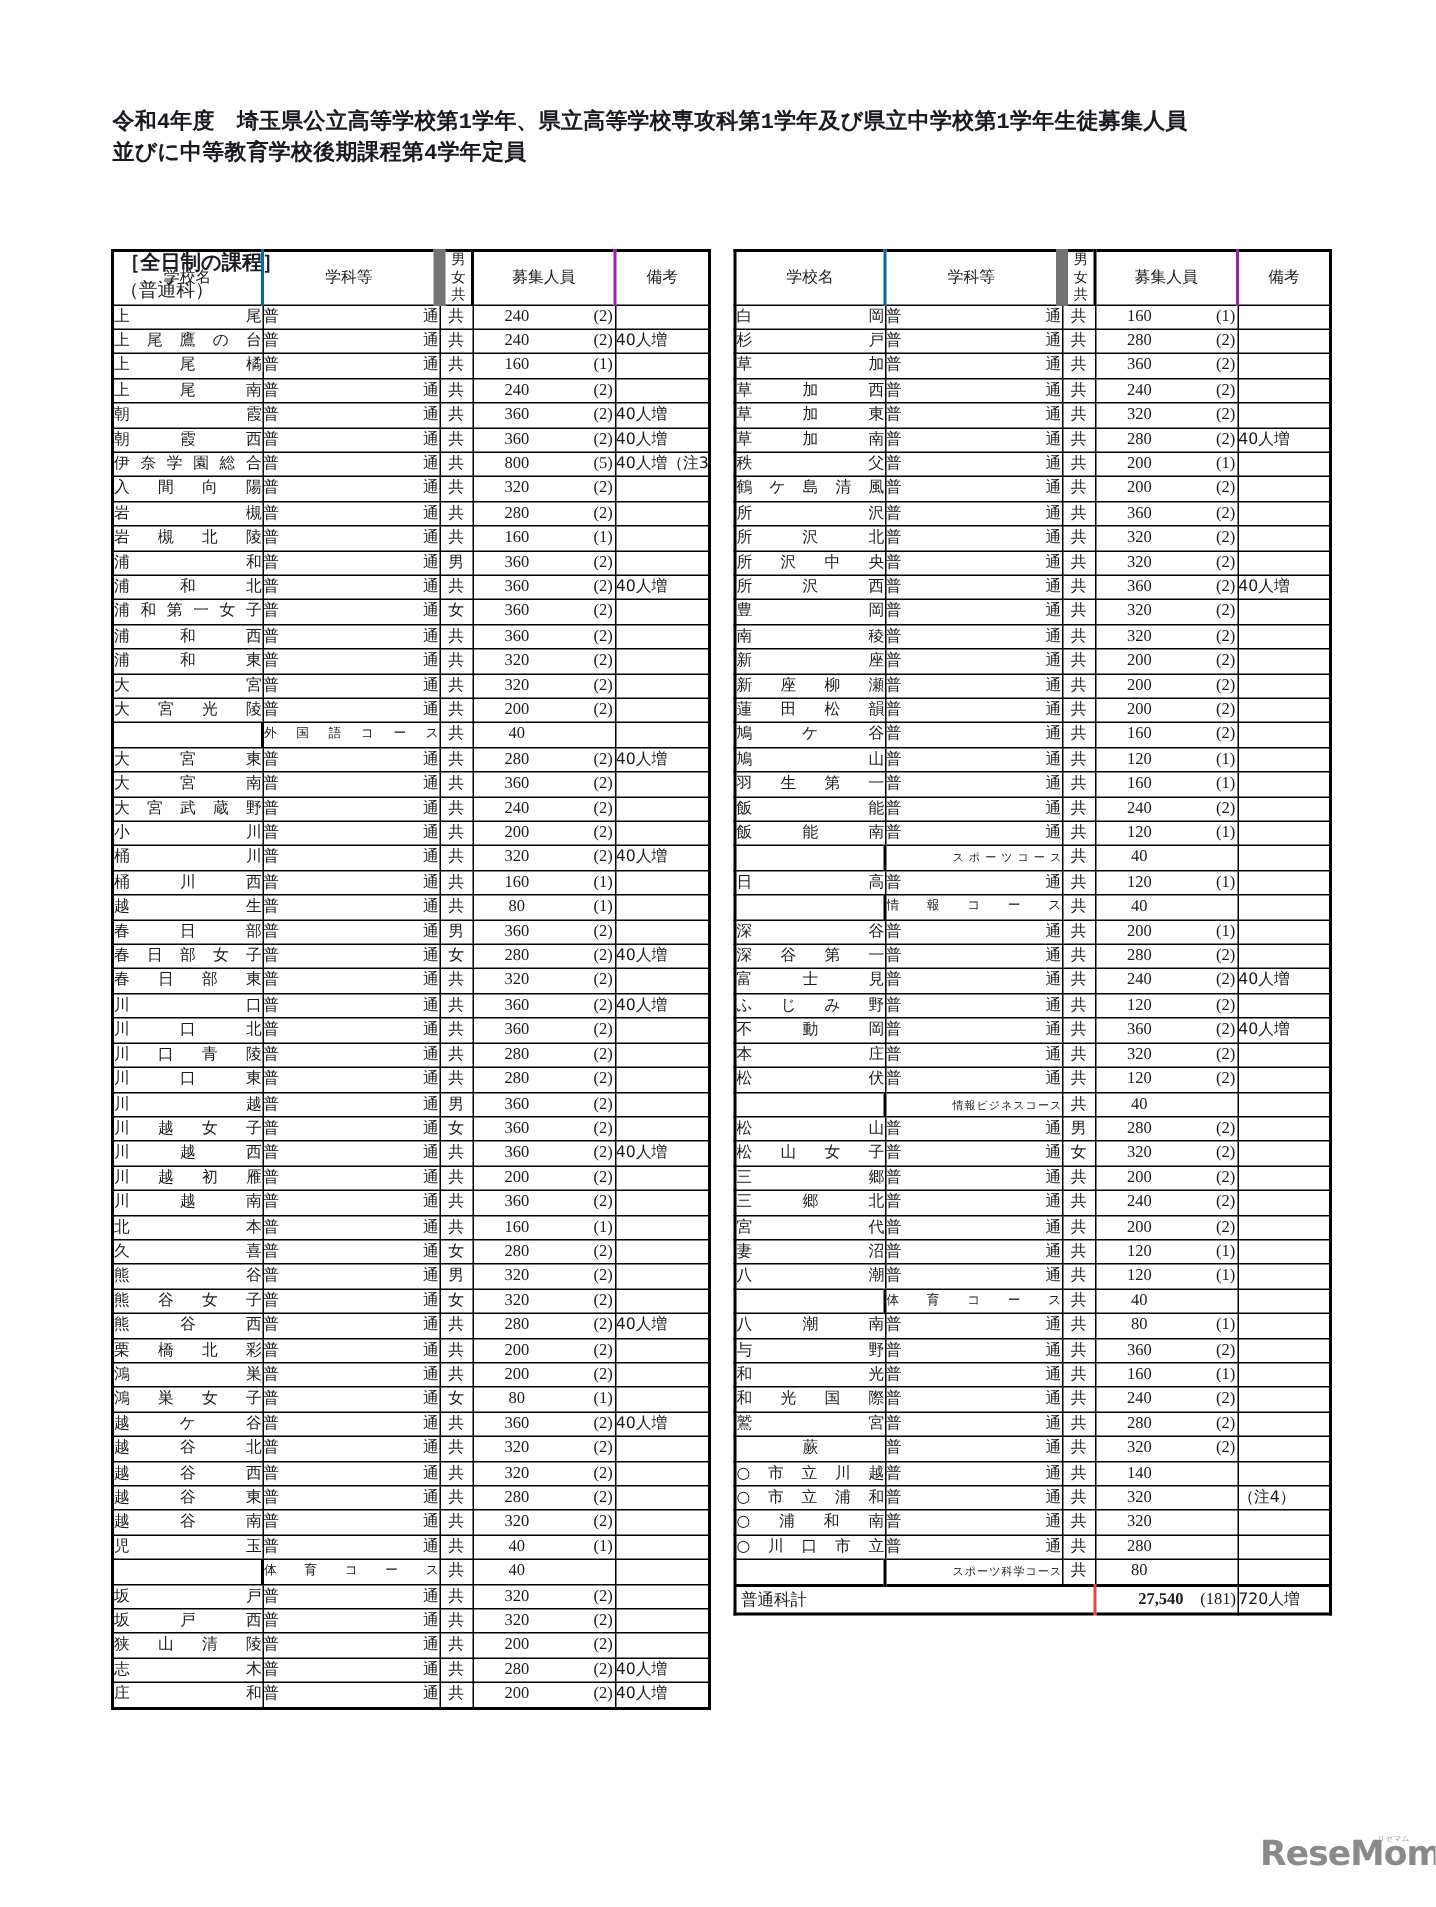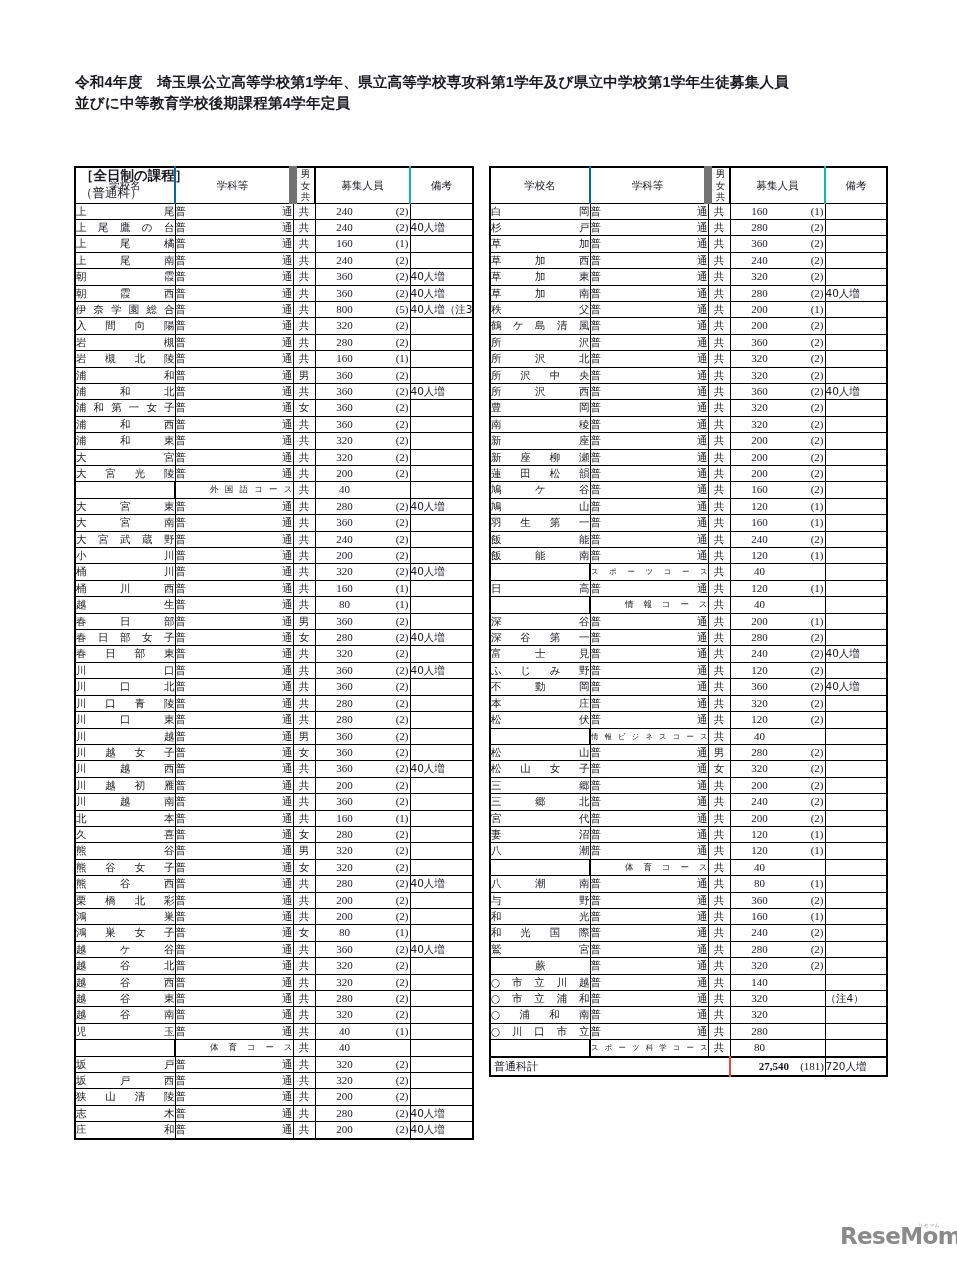--- a/index.html
+++ b/index.html
@@ -29,21 +29,21 @@
     left: 75px;
     top: 72px;
     width: 815px;
   }
   .title-line {
     font-size: 14.6px;
     font-weight: bold;
     letter-spacing: 0.2px;
     line-height: 21px;
     white-space: nowrap;
-    font-family: Liberation Sans, sans-serif;
+    font-family: Liberation Mono, monospace;
   }
 
   .subhead {
     position: absolute;
     left: 80px;
     top: 122px;
     margin-top: 44px;
   }
   .subhead .s1 {
     font-size: 13.5px;
@@ -125,25 +125,25 @@
   td.course {
     text-align: justify;
     text-align-last: justify;
     padding: 0 3px 0 2px;
     font-size: 11px;
     border-right: 2px solid #000;
   }
   td.course.narrow {
     font-size: 8.5px;
     text-align-last: justify;
-    padding-left: 34px;
   }
   td.course.tiny {
     font-size: 7.4px;
     text-align-last: justify;
+    padding-left: 44px;
   }
 
   td.gender {
     text-align: center;
     font-size: 10.5px;
     border-right: 2px solid #000;
   }
 
   td.quota {
     font-size: 0;
@@ -171,21 +171,21 @@
   td.note {
     font-size: 10px;
     padding-left: 2px;
     text-align: left;
   }
 
   
   thead td.school-head { border-right: 2px solid #0369a1; }
   thead td.course-head { border-right: 8px solid #737373; text-align: center; }
   thead td.gender-head { border-right: 2px solid #000; }
-  thead td.quota-head  { border-right: 2px solid #14b8a6; }
+  thead td.quota-head  { border-right: 2px solid #a21caf; }
 
   
   tr.total td {
     border-top: 2px solid #000;
     height: 17px;
     line-height: 17px;
   }
   tr.total td.totlabel {
     text-align: left;
     padding-left: 3px;

